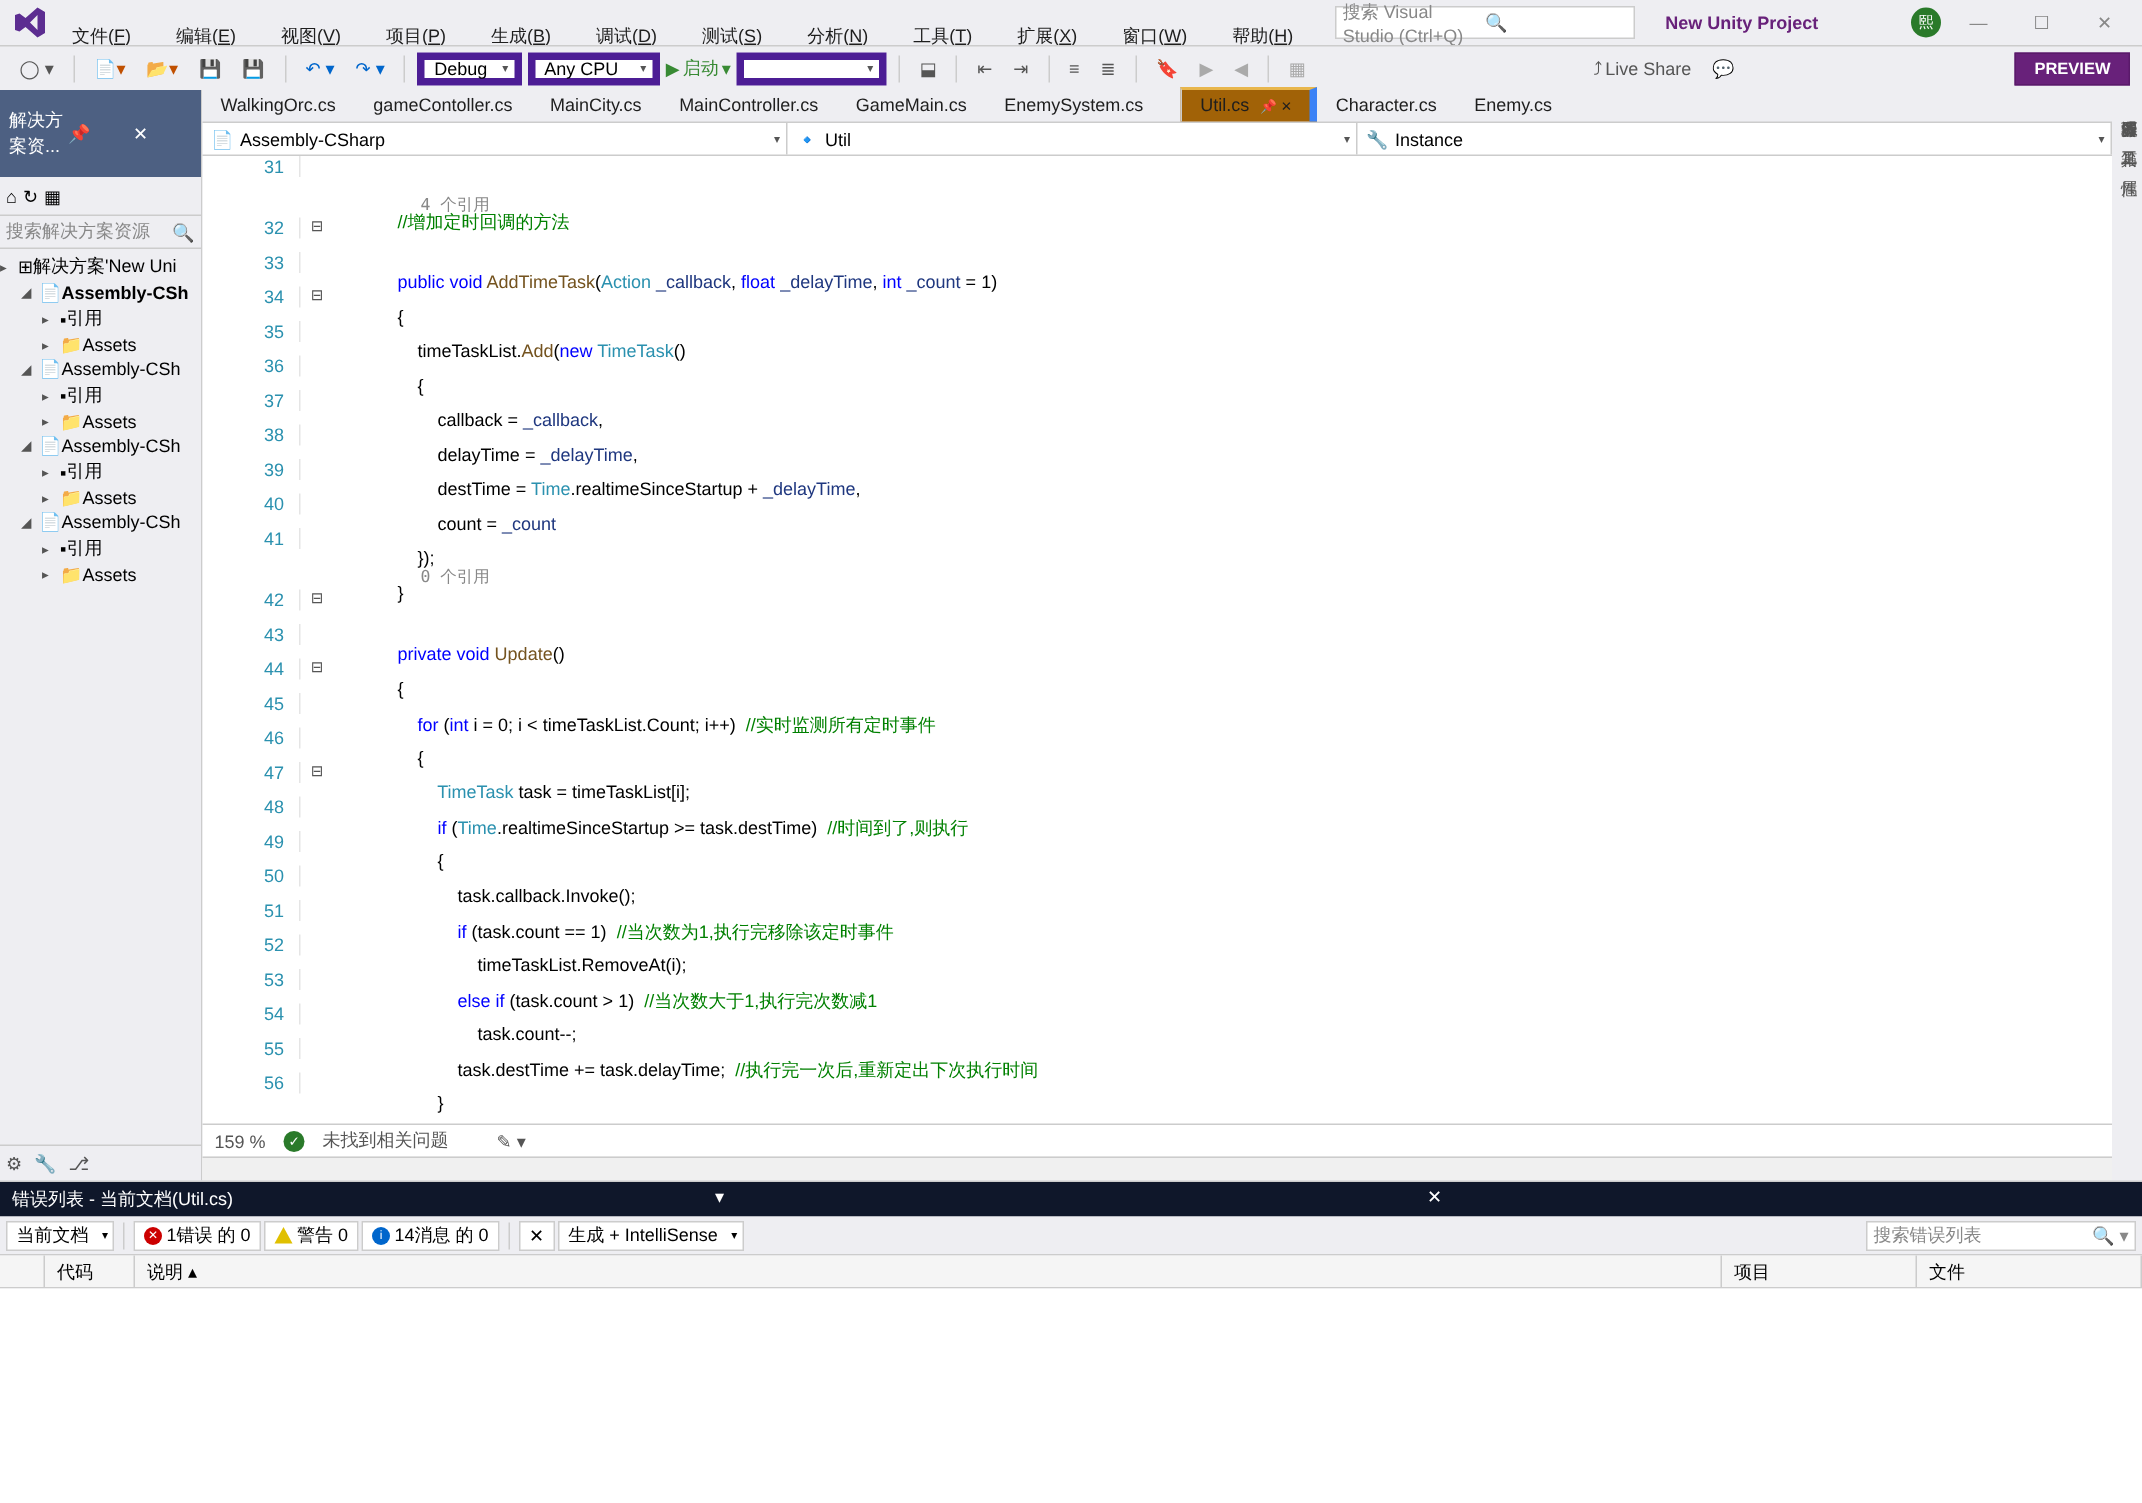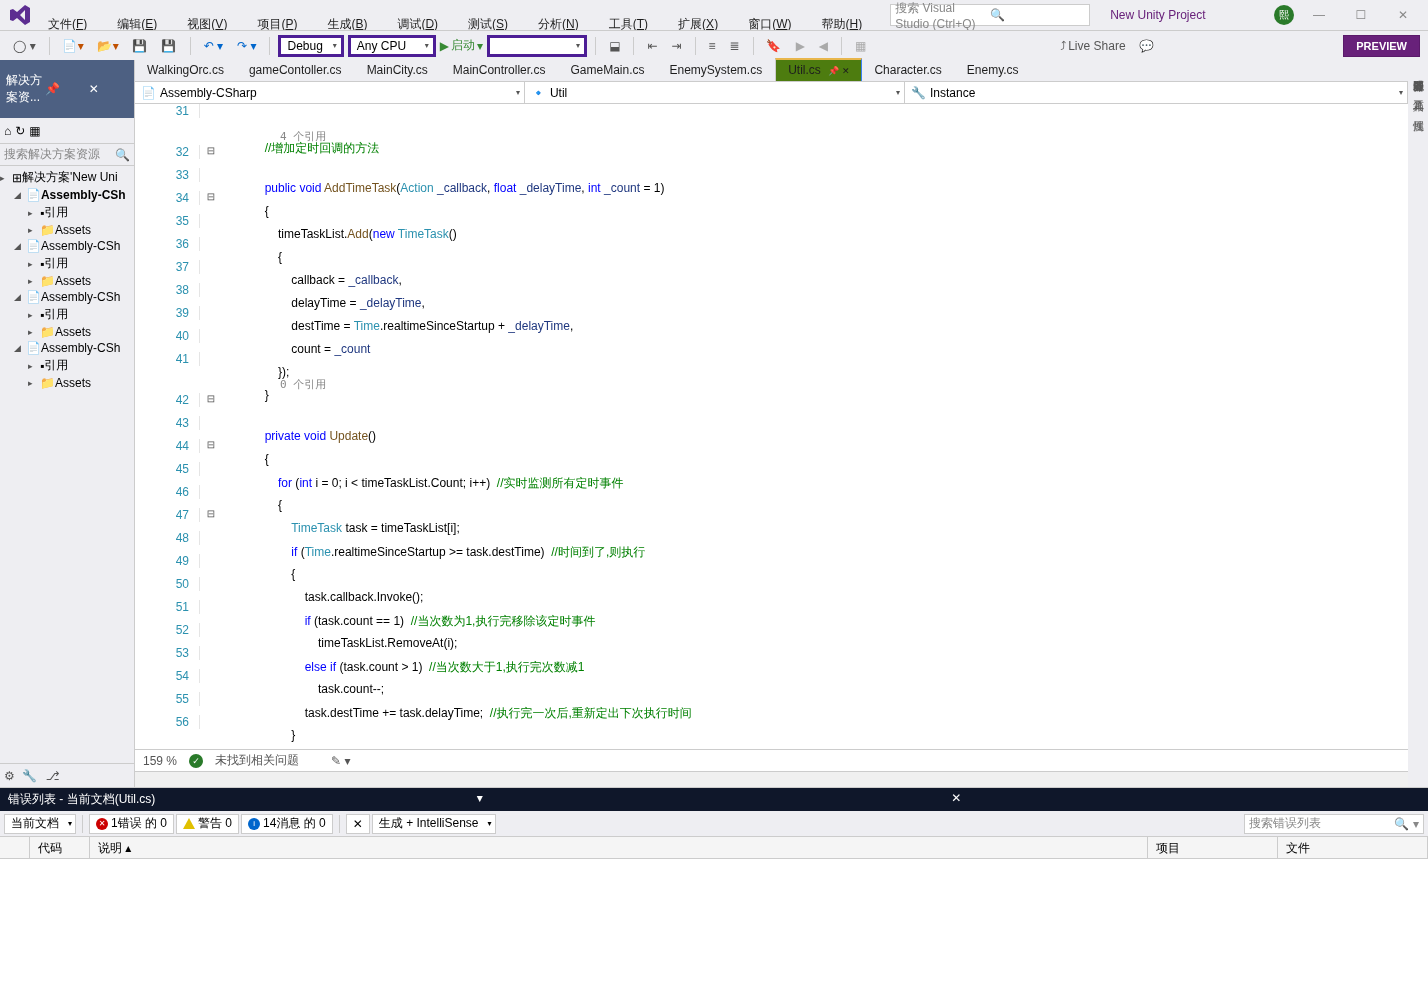--- a/index.html
+++ b/index.html
@@ -5,50 +5,50 @@
 * { margin: 0; padding: 0; box-sizing: border-box; font-family: "Microsoft YaHei", "Segoe UI", sans-serif; font-size: 12px; }
 body { width: 1428px; height: 1002px; background: #eeeef2; display: flex; flex-direction: column; overflow: hidden; }
 
 .title-bar { height: 30px; background: #eeeef2; display: flex; align-items: center; padding: 0 8px; color: #1e1e1e; }
 .vs-logo { width: 24px; height: 24px; margin-right: 8px; }
 .menu-bar { display: flex; gap: 14px; margin-top: 19px; }
 .menu-item { padding: 4px 8px; cursor: pointer; }
 .menu-item u { text-decoration: underline; }
 .search-box { margin-left: 20px; width: 200px; height: 22px; border: 1px solid #ccc; background: #fff; display: flex; align-items: center; padding: 0 4px; color: #888; }
 .search-box span { flex: 1; }
-.project-name { margin-left: 20px; color: #68217a; font-weight: normal; }
+.project-name { margin-left: 20px; color: #68217a; font-weight: bold; }
 .title-right { margin-left: auto; display: flex; align-items: center; gap: 8px; }
 .badge-circle { width: 20px; height: 20px; border-radius: 50%; background: #2a7a2a; color: #fff; display: flex; align-items: center; justify-content: center; font-size: 10px; }
 .win-btn { width: 34px; height: 24px; display: flex; align-items: center; justify-content: center; color: #888; }
 
 .toolbar { height: 30px; background: #eeeef2; display: flex; align-items: center; padding: 0 8px; gap: 4px; border-top: 1px solid #ccc; }
 .tb-btn { padding: 3px 5px; color: #555; display: flex; align-items: center; gap: 2px; }
 .tb-sep { width: 1px; height: 18px; background: #ccc; margin: 0 4px; }
-.tb-combo { height: 22px; border: 3px solid #4c1d95; background: #fff; padding: 0 18px 0 6px; display: flex; align-items: center; position: relative; min-width: 60px; }
+.tb-combo { height: 22px; border: 5px solid #4c1d95; background: #fff; padding: 0 18px 0 6px; display: flex; align-items: center; position: relative; min-width: 60px; }
 .tb-combo::after { content: "▾"; position: absolute; right: 4px; font-size: 8px; color: #555; }
 .tb-run { color: #388a34; display: flex; align-items: center; gap: 2px; }
 .preview-btn { margin-left: auto; background: #68217a; color: #fff; padding: 4px 12px; font-size: 11px; font-weight: bold; border: 1px solid #5a1a6a; }
 
 .main { flex: 1; display: flex; min-height: 0; }
 .solution-panel { width: 135px; background: #eeeef2; display: flex; flex-direction: column; border-right: 1px solid #ccc; }
 .panel-title { background: #4d6082; color: #fff; padding: 12px 6px; font-size: 11px; display: flex; align-items: center; }
 .panel-title span { flex: 1; }
 .panel-toolbar { height: 26px; display: flex; align-items: center; padding: 0 4px; gap: 4px; border-bottom: 1px solid #ccc; }
 .panel-search { height: 22px; border-bottom: 1px solid #ccc; display: flex; align-items: center; padding: 0 4px; color: #888; }
 .tree { flex: 1; overflow: auto; padding: 2px 0; }
 .tree-item { display: flex; align-items: center; padding: 1px 0; white-space: nowrap; }
 .tree-indent { display: inline-block; width: 14px; }
 .tree-expand { width: 12px; color: #555; font-size: 9px; }
 .bold { font-weight: bold; }
 .panel-bottom { height: 24px; border-top: 1px solid #ccc; display: flex; align-items: center; padding: 0 4px; gap: 8px; color: #555; }
 
 .editor-area { flex: 1; display: flex; flex-direction: column; background: #fff; min-width: 0; }
 .file-tabs { height: 22px; background: #eeeef2; display: flex; border-bottom: 1px solid #ccc; }
 .file-tab { padding: 3px 12px; color: #1e1e1e; border-right: 1px solid transparent; }
-.file-tab.active { background: #4d7c0f; border-top: 2px solid #e8b64c; margin-top: -2px; border-right: 1px solid #3b82f6; border-left: 1px solid #ccc; }
+.file-tab.active { background: #a16207; border-top: 2px solid #e8b64c; margin-top: -2px; border-right: 5px solid #3b82f6; border-left: 1px solid #ccc; margin-left: 12px; }
 .file-tab .pin { font-size: 9px; margin-left: 4px; }
 .nav-bar { height: 22px; display: flex; border-bottom: 1px solid #ccc; }
 .nav-combo { flex: 1; border-right: 1px solid #ccc; display: flex; align-items: center; padding: 0 6px; position: relative; }
 .nav-combo::after { content: "▾"; position: absolute; right: 4px; font-size: 8px; color: #555; }
 
 .code-area { flex: 1; overflow: auto; font-family: Consolas, "Courier New", monospace; font-size: 16px; position: relative; }
 .code-line { display: flex; height: 23px; align-items: flex-start; white-space: pre; }
 .gutter { width: 65px; text-align: right; padding-right: 10px; color: #2b91af; border-right: 1px solid #e5e5e5; padding-left: 20px; }
 .fold { width: 14px; text-align: center; font-size: 10px; color: #555; margin-left: 4px; }
 .margin { width: 12px; border-right: 2px dashed #ccc; margin-left: 4px; }

